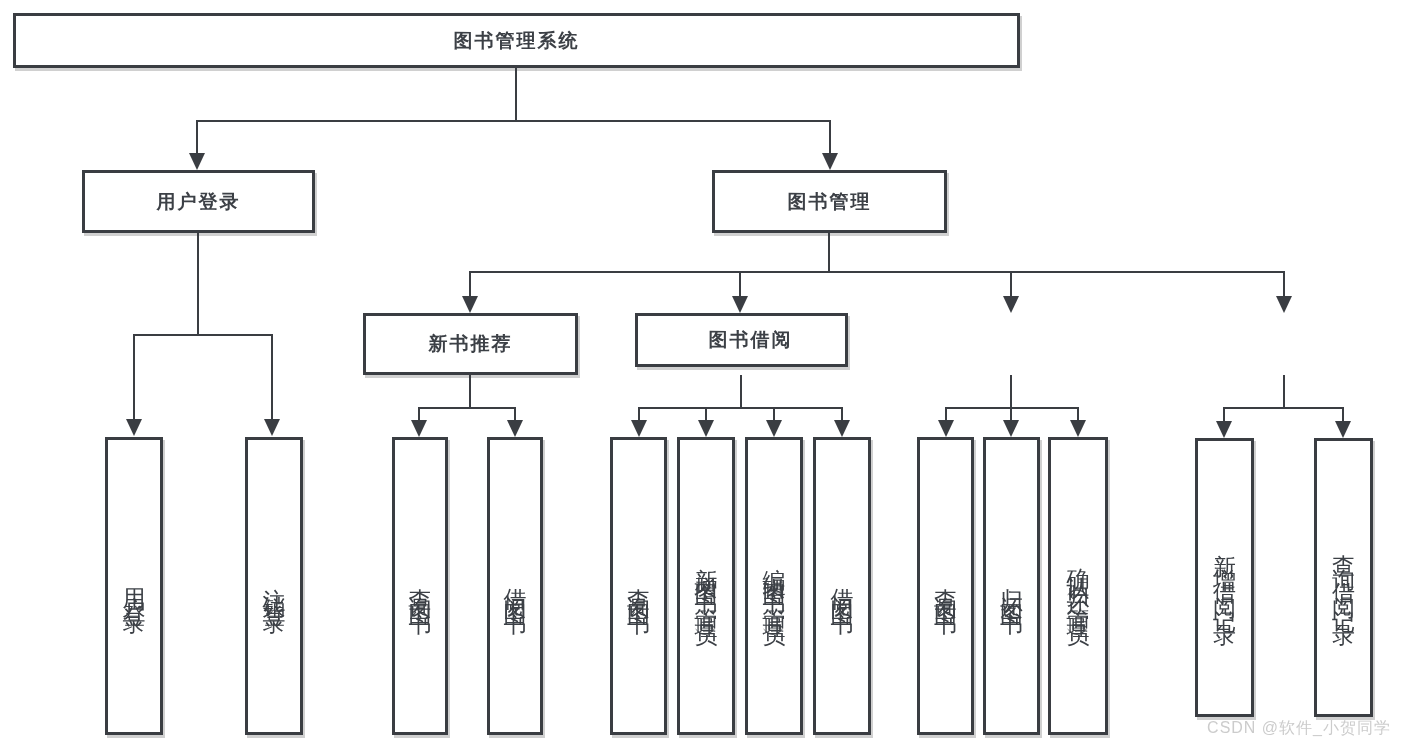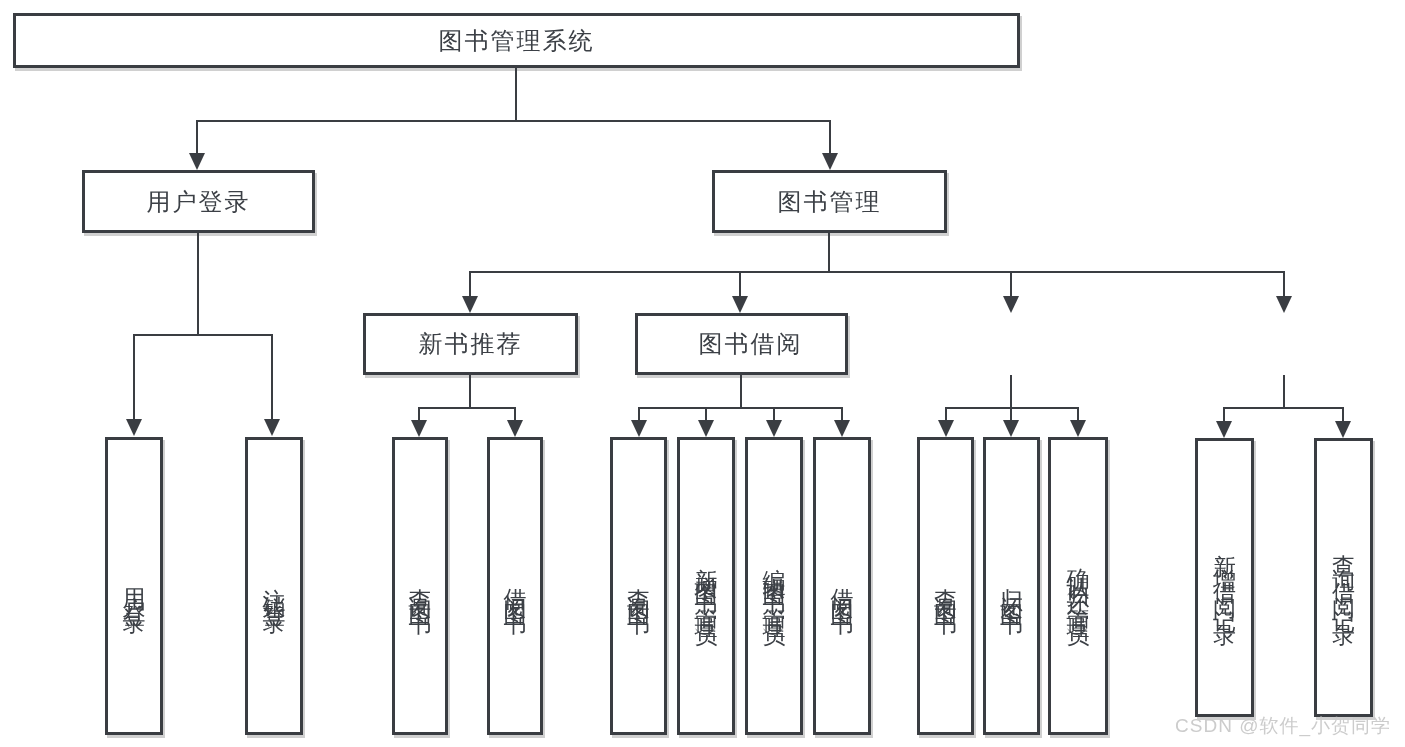--- a/index.html
+++ b/index.html
@@ -24,23 +24,24 @@
     border: 3px solid var(--line);
     background: var(--box-bg);
     box-shadow: 2px 3px 0 rgba(100,100,100,0.30);
     display: flex;
     align-items: center;
     justify-content: center;
     color: var(--text);
     text-align: center;
   }
   .box.h {
-    font-size: 24px;
+    font-size: 19px;
     letter-spacing: 2px;
     white-space: nowrap;
+    font-weight: bold;
   }
   .box.v {
     writing-mode: vertical-rl;
     text-orientation: mixed;
     font-size: 23px;
     letter-spacing: 8px;
     line-height: 1;
   }
   .box.v.wide-gap { letter-spacing: 14px; }
   .vl { position: absolute; width: 2px; background: var(--line); }
@@ -50,21 +51,21 @@
     width: 0; height: 0;
     border-left: 8px solid transparent;
     border-right: 8px solid transparent;
     border-top: 17px solid var(--line);
   }
   .watermark {
     position: absolute;
     right: 14px;
     bottom: 8px;
     color: var(--watermark);
-    font-size: 19px;
+    font-size: 16px;
     letter-spacing: 1px;
     white-space: nowrap;
   }
 </style>
 </head>
 <body>
 
 <div class="canvas">
 
   <div class="box h" style="left:13px; top:13px; width:1007px; height:55px;">
@@ -76,21 +77,21 @@
   </div>
 
   <div class="box h" style="left:712px; top:170px; width:235px; height:63px;">
     <span>图书管理</span>
   </div>
 
   <div class="box h" style="left:363px; top:313px; width:215px; height:62px;">
     <span>新书推荐</span>
   </div>
 
-  <div class="box h" style="left:635px; top:313px; width:213px; height:62px;padding-left:18px;">
+  <div class="box h" style="left:635px; top:313px; width:213px; height:54px;padding-left:18px;">
     <span>图书借阅</span>
   </div>
 
 
 
   <div class="box v" style="left:105px; top:437px; width:58px; height:298px;">
     <span>用户登录</span>
   </div>
   <div class="box v" style="left:245px; top:437px; width:58px; height:298px;">
     <span>注销登录</span>

